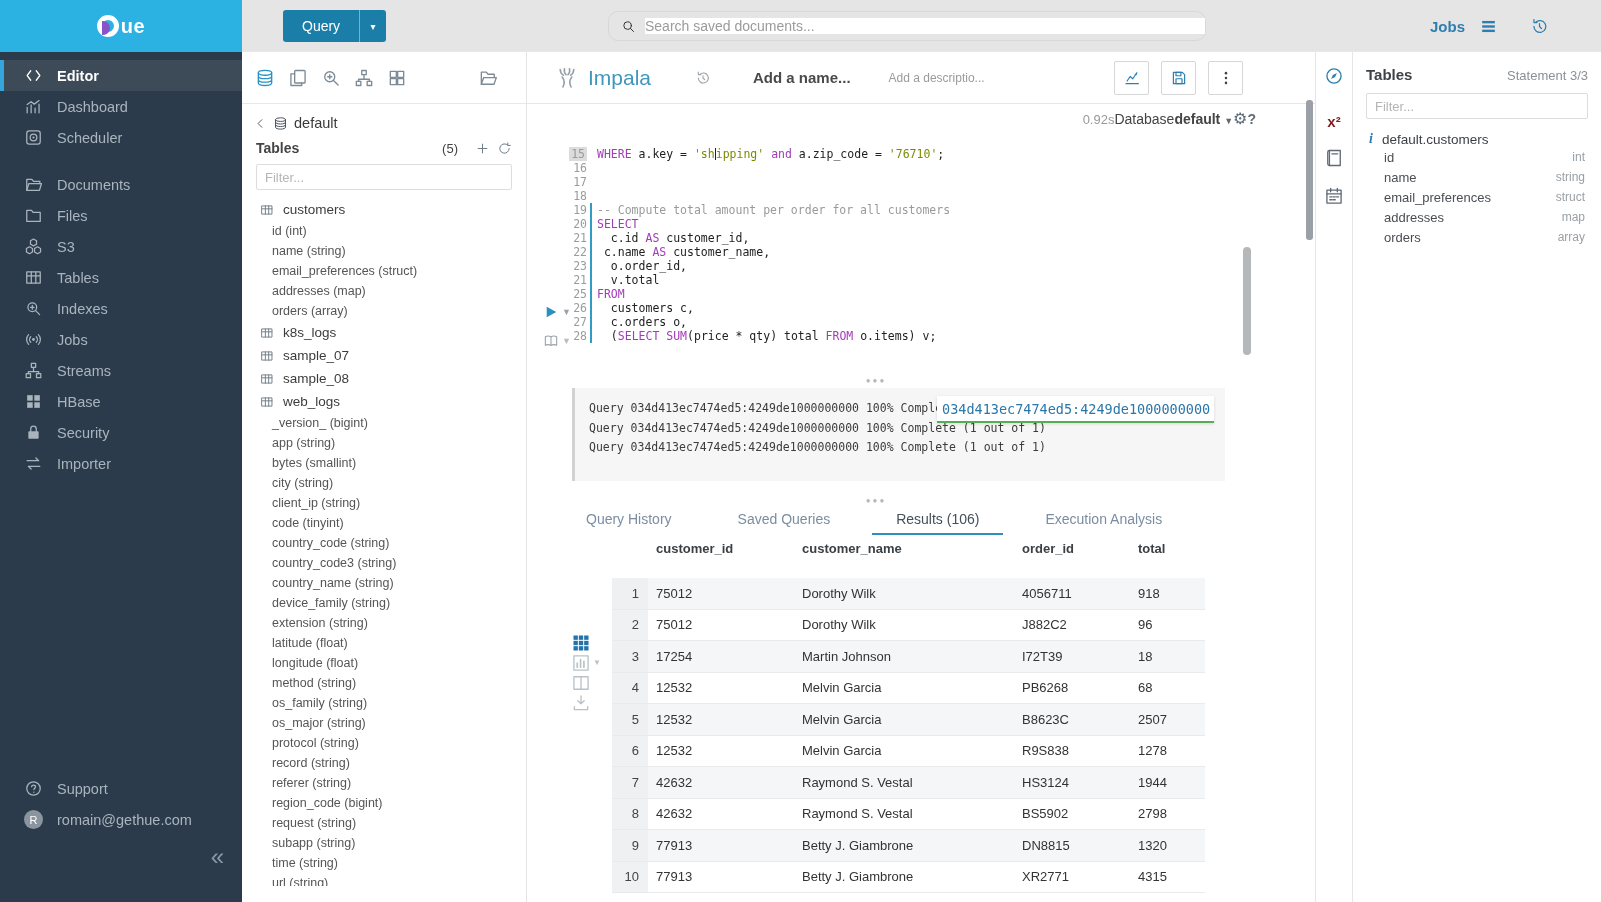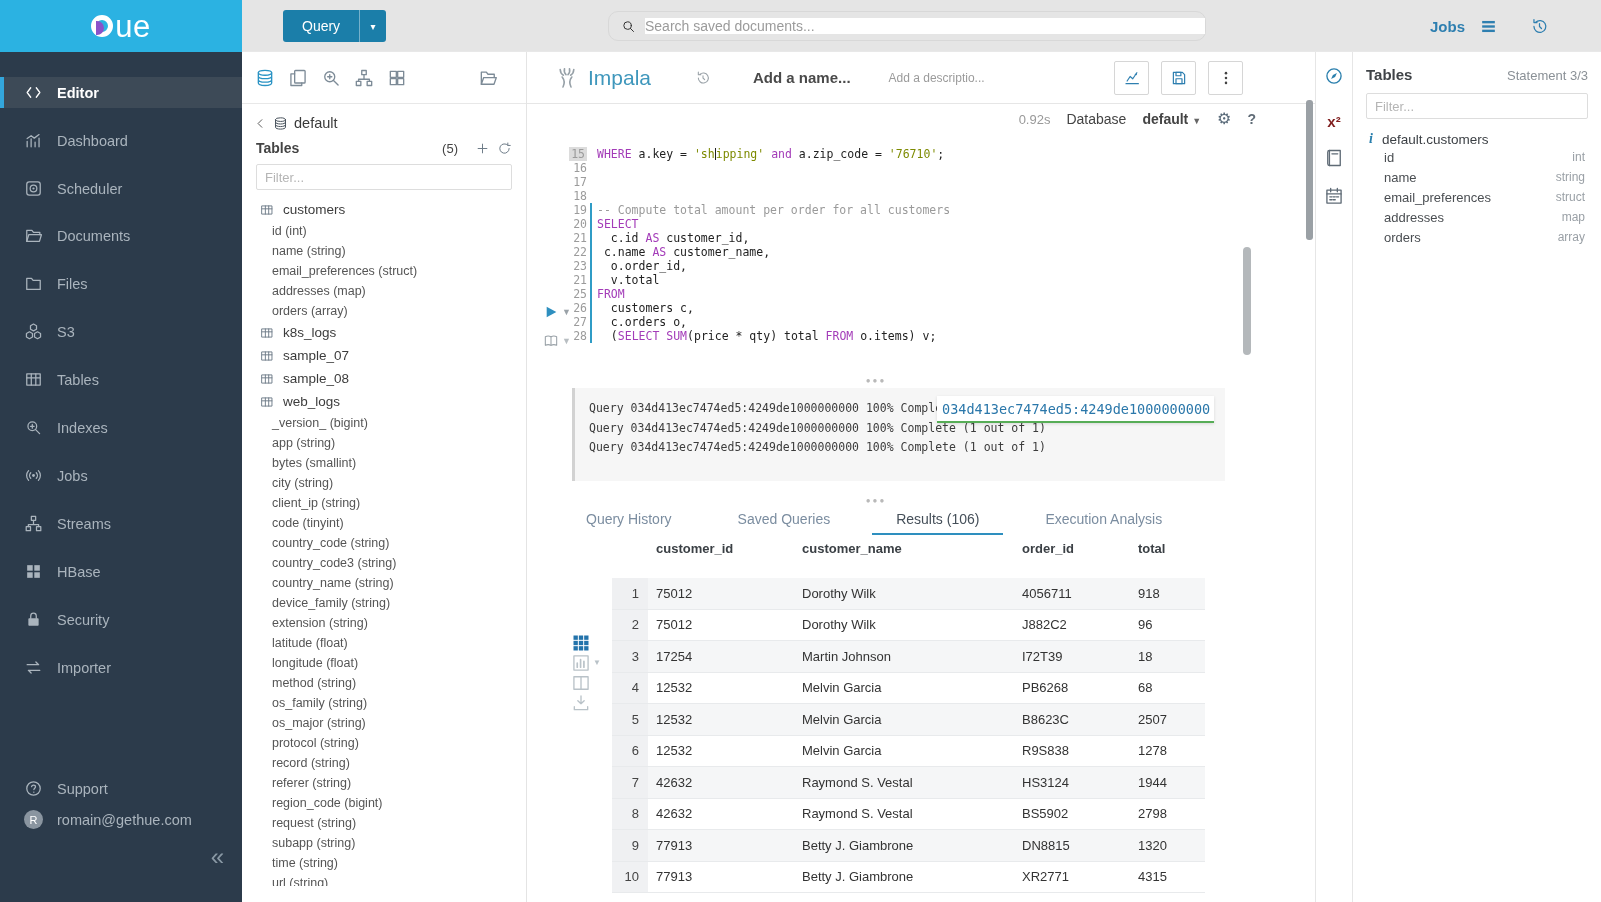--- a/index.html
+++ b/index.html
@@ -6,23 +6,23 @@
   html,body { width:1601px; height:902px; overflow:hidden; background:#fff;
     font-family:"Liberation Sans", sans-serif; }
   #app { position:relative; width:1601px; height:902px; background:#fff; }
   [data-icon] svg { width:100%; height:100%; display:block; }
 
   
   #sidebar { position:absolute; left:0; top:0; width:242px; height:902px; background:#2c3b4b; }
   #logo-bar { height:52px; background:#2bb2e2; display:flex; align-items:center; justify-content:center; gap:2px; }
   .logo-ring { width:22px; height:22px; border:5px solid #fff; border-radius:50%; position:relative; }
   .logo-ring::after { content:''; position:absolute; left:0px; top:1px; width:8px; height:14px; background:#8a52c9; border-radius:0 8px 8px 0; }
-  .logo-text { color:#fff; font-size:31px; font-weight:normal; letter-spacing:.5px; line-height:1; }
+  .logo-text { color:#fff; font-size:20px; font-weight:bold; letter-spacing:.5px; line-height:1; }
   #nav { position:absolute; top:60px; left:0; right:0; }
-  .nav-item { height:31px; display:flex; align-items:center; padding-left:24px; color:#aab4bd; font-size:14.5px; cursor:pointer;margin-top:17px; }
+  .nav-item { height:31px; display:flex; align-items:center; padding-left:24px; color:#aab4bd; font-size:14.5px; cursor:pointer; }
   .nav-item .nv-ic { width:19px; height:19px; margin-right:14px; flex:none; }
   .nav-item.gap { margin-top:16px; }
   .nav-item.active { background:#3d4a57; color:#fff; border-left:4px solid #33a6dc; padding-left:20px; font-weight:bold; }
   #sidebar-footer { position:absolute; left:0; right:0; top:773px; }
   .foot-item { height:31px; display:flex; align-items:center; padding-left:24px; color:#aab4bd; font-size:14.5px; }
   .foot-item .nv-ic { width:19px; height:19px; margin-right:14px; }
   .avatar { width:19px; height:19px; border-radius:50%; background:#8a95a0; color:#fff; font-size:11px; display:flex; align-items:center; justify-content:center; margin-right:14px; }
   #collapse { position:absolute; right:18px; top:845px; color:#8a99a5; font-size:24px; line-height:1; cursor:pointer; }
 
   
@@ -66,21 +66,21 @@
   .m-header { position:absolute; top:0; left:0; right:0; height:52px; border-bottom:1px solid #e6e6e6; display:flex; align-items:center; }
   .eng-ic { width:24px; height:24px; color:#96a0a7; margin-left:28px; }
   .eng-name { color:#3f97bc; font-size:21px; margin-left:9px; }
   .hdr-hist { width:16px; height:16px; color:#9aa2a8; margin-left:44px; cursor:pointer; }
   .add-name { margin-left:42px; font-size:15px; font-weight:bold; color:#4a4a4a; cursor:text; }
   .add-desc { margin-left:38px; font-size:12px; color:#9b9b9b; cursor:text; }
   .hdr-btns { position:absolute; right:72px; top:9px; display:flex; gap:12px; }
   .hbtn { width:35px; height:34px; border:1px solid #d6d6d6; border-radius:2px; display:flex; align-items:center; justify-content:center; cursor:pointer; background:#fff; }
   .hbtn .hb-ic { width:18px; height:18px; color:#2e7fb0; }
   .hbtn .hb-ic.dark { color:#444; }
-  .m-subheader { position:absolute; top:52px; left:0; right:59px; height:30px; display:flex; align-items:center; justify-content:flex-end; gap:16px; }
+  .m-subheader { position:absolute; top:52px; left:0; right:59px; height:30px; display:flex; align-items:center; justify-content:flex-end; gap:0; }
   .sh-time { color:#999; font-size:13px; }
   .sh-db { color:#444; font-size:14px; }
   .sh-dbval { color:#444; font-size:14px; cursor:pointer;font-weight:bold; }
   .sh-dbval .crt { font-size:9px; color:#666; }
   .sh-gear { font-size:16px; color:#5a6b7a; cursor:pointer; line-height:1; }
   .sh-q { font-size:14px; font-weight:bold; color:#5f6b76; cursor:pointer; }
 
   
   #code { position:absolute; top:95px; left:0; right:80px; font-family:"DejaVu Sans Mono", monospace; font-size:11.5px; }
   .code-row { display:flex; height:14px; line-height:14px; }

